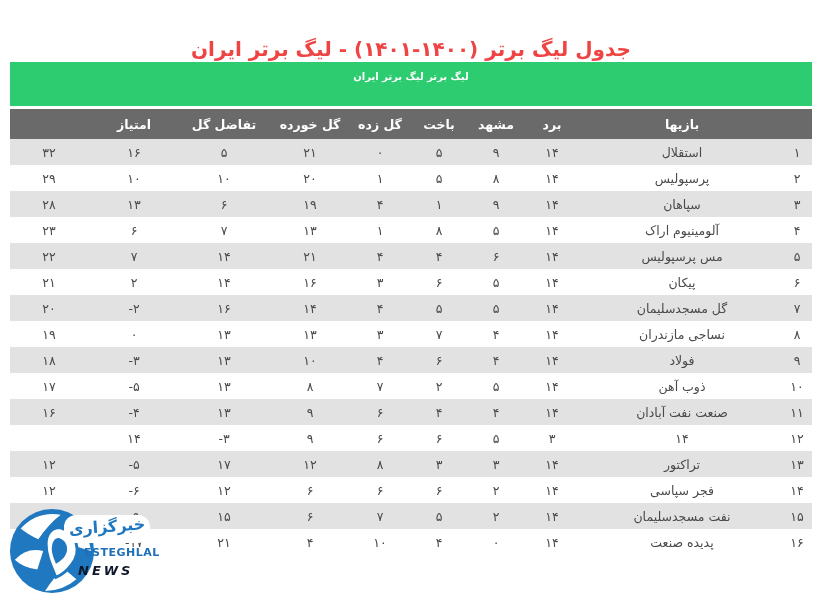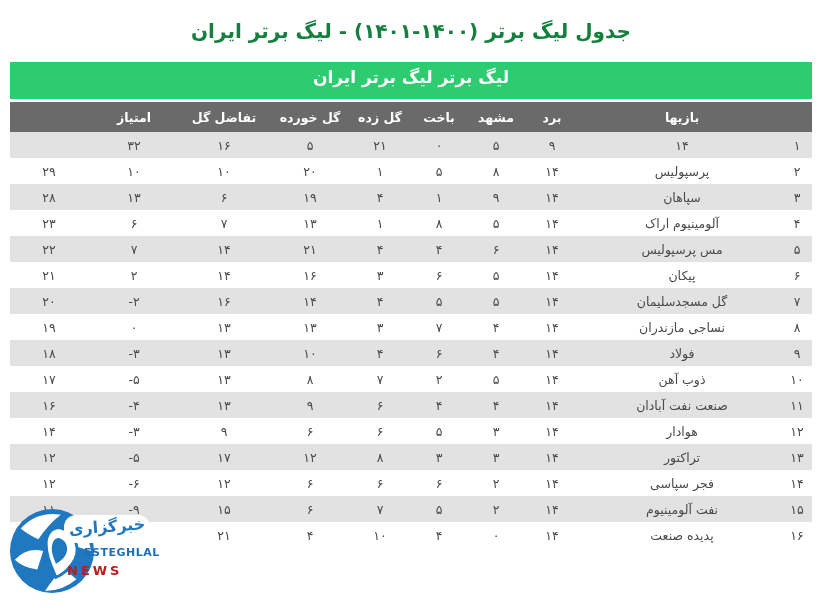--- a/index.html
+++ b/index.html
@@ -5,31 +5,31 @@
   html,body{margin:0;padding:0;}
   body{
     width:822px;height:612px;
     background:#ffffff;
     font-family:"DejaVu Sans",sans-serif;
     position:relative;overflow:hidden;
   }
   .page-title{
     direction:rtl;
     text-align:center;
-    font-size:20px;font-weight:bold;color:#15803d;
-    margin-top:13px;height:36px;line-height:36px;
+    font-size:20px;font-weight:bold;color:#ef4444;
+    margin-top:31px;height:36px;line-height:36px;
   }
   .league-table{
     position:absolute;left:10px;top:62px;width:802px;
   }
   .caption{
     direction:rtl;
     background:#2ecc71;color:#ffffff;
-    font-size:17px;font-weight:bold;text-align:center;
-    height:37px;line-height:30px;margin-bottom:3px;
+    font-size:10px;font-weight:bold;text-align:center;
+    height:44px;line-height:30px;margin-bottom:3px;
   }
   .grid{
     display:grid;
     grid-template-columns:30px 200px 60px 52px 62px 56px 84px 88px 92px 78px;
     direction:rtl;align-items:center;
   }
   .thead{
     background:#6a6a6a;color:#ffffff;
     font-weight:bold;font-size:12.5px;height:30px;
   }
@@ -49,22 +49,22 @@
     position:absolute;left:58px;top:13px;width:82px;
     direction:rtl;text-align:center;
     font-size:16px;font-weight:bold;color:#2078c0;
     transform:rotate(-4deg);
   }
   .logo-line1{
     position:absolute;left:60px;top:42px;
     font-size:11px;font-weight:bold;color:#1d6fb8;letter-spacing:0.5px;margin-left:16px;
   }
   .logo-line2{
-    position:absolute;left:59px;top:59px;
-    font-size:13px;font-weight:bold;color:#b91c1c;letter-spacing:3px;
+    position:absolute;left:70px;top:59px;
+    font-size:13px;font-weight:bold;color:#0f172a;letter-spacing:3px;font-style:italic;
   }
 </style>
 </head>
 <body>
 
 <div class="page-title">جدول لیگ برتر (۱۴۰۰-۱۴۰۱) - لیگ برتر ایران</div>
 
 <div class="league-table">
   <div class="caption">لیگ برتر لیگ برتر ایران</div>
 
@@ -76,20 +76,21 @@
     <div class="cell">باخت</div>
     <div class="cell">گل زده</div>
     <div class="cell">گل خورده</div>
     <div class="cell">تفاضل گل</div>
     <div class="cell">امتیاز</div>
   </div>
 
   <div>
       <div class="grid trow odd">
         <div class="cell cell-rank"><span dir="ltr">۱</span></div>
+        <div class="cell cell-team">استقلال</div>
         <div class="cell cell-played"><span dir="ltr">۱۴</span></div>
         <div class="cell cell-wins"><span dir="ltr">۹</span></div>
         <div class="cell cell-draws"><span dir="ltr">۵</span></div>
         <div class="cell cell-losses"><span dir="ltr">۰</span></div>
         <div class="cell cell-goals_for"><span dir="ltr">۲۱</span></div>
         <div class="cell cell-goals_against"><span dir="ltr">۵</span></div>
         <div class="cell cell-goal_diff"><span dir="ltr">۱۶</span></div>
         <div class="cell cell-points"><span dir="ltr">۳۲</span></div>
       </div>
       <div class="grid trow even">
@@ -207,21 +208,20 @@
         <div class="cell cell-wins"><span dir="ltr">۴</span></div>
         <div class="cell cell-draws"><span dir="ltr">۴</span></div>
         <div class="cell cell-losses"><span dir="ltr">۶</span></div>
         <div class="cell cell-goals_for"><span dir="ltr">۹</span></div>
         <div class="cell cell-goals_against"><span dir="ltr">۱۳</span></div>
         <div class="cell cell-goal_diff"><span dir="ltr">-۴</span></div>
         <div class="cell cell-points"><span dir="ltr">۱۶</span></div>
       </div>
       <div class="grid trow even">
         <div class="cell cell-rank"><span dir="ltr">۱۲</span></div>
-        <div class="cell cell-team">هوادار</div>
         <div class="cell cell-played"><span dir="ltr">۱۴</span></div>
         <div class="cell cell-wins"><span dir="ltr">۳</span></div>
         <div class="cell cell-draws"><span dir="ltr">۵</span></div>
         <div class="cell cell-losses"><span dir="ltr">۶</span></div>
         <div class="cell cell-goals_for"><span dir="ltr">۶</span></div>
         <div class="cell cell-goals_against"><span dir="ltr">۹</span></div>
         <div class="cell cell-goal_diff"><span dir="ltr">-۳</span></div>
         <div class="cell cell-points"><span dir="ltr">۱۴</span></div>
       </div>
       <div class="grid trow odd">
@@ -243,21 +243,21 @@
         <div class="cell cell-wins"><span dir="ltr">۲</span></div>
         <div class="cell cell-draws"><span dir="ltr">۶</span></div>
         <div class="cell cell-losses"><span dir="ltr">۶</span></div>
         <div class="cell cell-goals_for"><span dir="ltr">۶</span></div>
         <div class="cell cell-goals_against"><span dir="ltr">۱۲</span></div>
         <div class="cell cell-goal_diff"><span dir="ltr">-۶</span></div>
         <div class="cell cell-points"><span dir="ltr">۱۲</span></div>
       </div>
       <div class="grid trow odd">
         <div class="cell cell-rank"><span dir="ltr">۱۵</span></div>
-        <div class="cell cell-team">نفت آلومینیوم</div>
+        <div class="cell cell-team">نفت مسجدسلیمان</div>
         <div class="cell cell-played"><span dir="ltr">۱۴</span></div>
         <div class="cell cell-wins"><span dir="ltr">۲</span></div>
         <div class="cell cell-draws"><span dir="ltr">۵</span></div>
         <div class="cell cell-losses"><span dir="ltr">۷</span></div>
         <div class="cell cell-goals_for"><span dir="ltr">۶</span></div>
         <div class="cell cell-goals_against"><span dir="ltr">۱۵</span></div>
         <div class="cell cell-goal_diff"><span dir="ltr">-۹</span></div>
         <div class="cell cell-points"><span dir="ltr">۱۱</span></div>
       </div>
       <div class="grid trow even">

